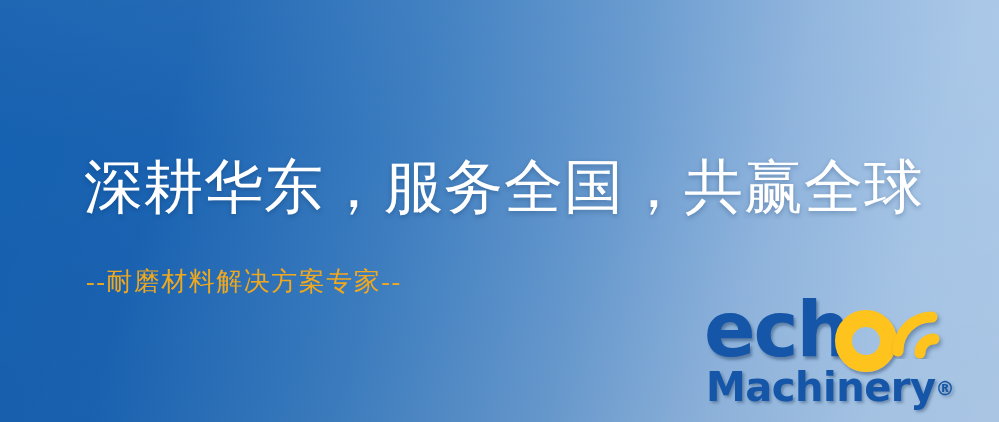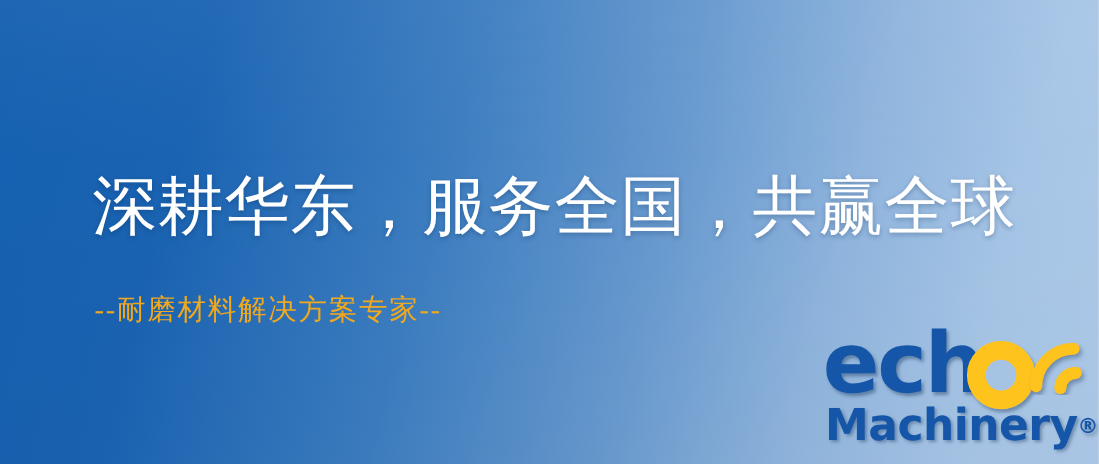--- a/index.html
+++ b/index.html
@@ -61,21 +61,21 @@
     font-size: 26px;
     line-height: 32px;
     letter-spacing: 1.5px;
     white-space: nowrap;
     z-index: 3;
   }
 
   
   #logo {
     position: absolute;
-    left: 748px;
+    left: 704px;
     top: 296px;
     width: 251px;
     height: 126px;
     z-index: 4;
   }
 
   .logo-word {
     position: absolute;
     left: 0;
     top: -4px;

